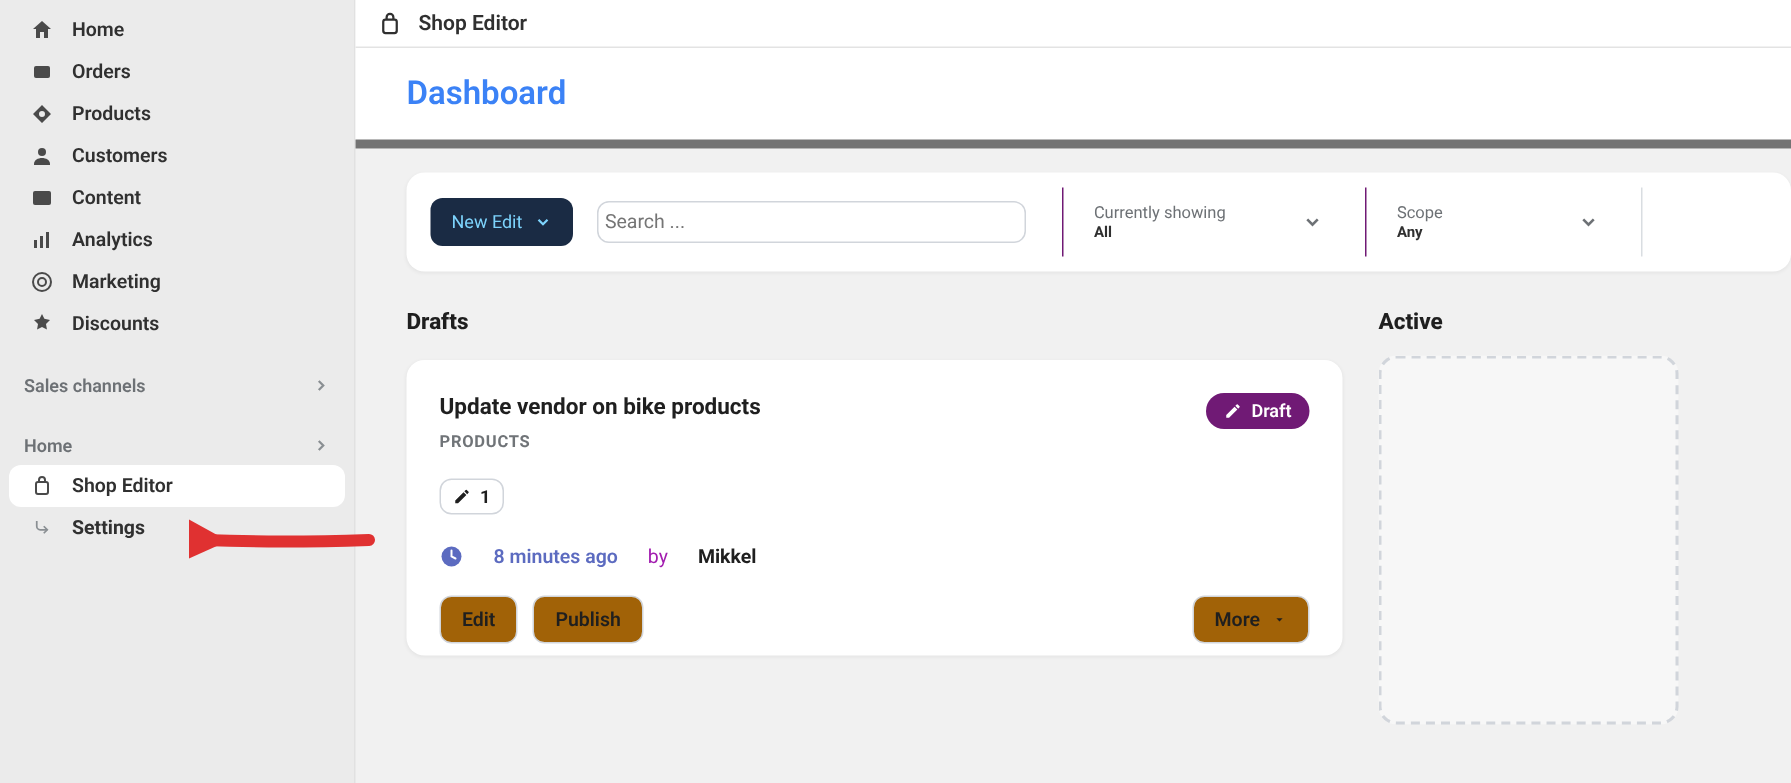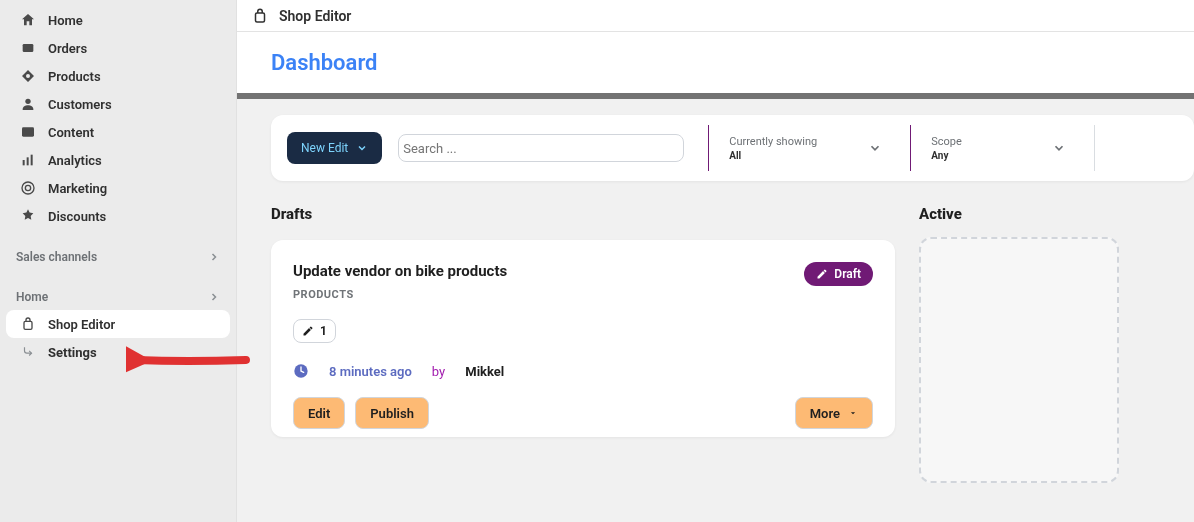--- a/index.html
+++ b/index.html
@@ -52,21 +52,21 @@
   .dc-sub { font-size: 11px; font-weight: 700; letter-spacing: .5px; color: #707478; margin-top: 8px; }
   .badge-draft { background: #701a75; color: #fff; border-radius: 999px; height: 24px; padding: 0 12px; display: inline-flex; align-items: center; gap: 6px; font-size: 12px; font-weight: 600; justify-content: flex-end; }
   .chip { display: inline-flex; align-items: center; gap: 6px; height: 24px; border: 1px solid #d1d5db; border-radius: 8px; padding: 0 8px; font-size: 12px; font-weight: 700; color: #1f1f1f; margin-top: 18px; }
   .meta { display: flex; align-items: center; gap: 20px; margin-top: 20px; font-size: 13px; }
   .meta .clock { display: inline-flex; color: #5c6bc0; }
   .meta .time { color: #5c6bc0; font-weight: 600; }
   .meta .by { color: #a21caf; }
   .meta .author { color: #1f1f1f; font-weight: 700; }
   .dc-actions { display: flex; justify-content: space-between; margin-top: 18px; }
   .dc-actions .left { display: flex; gap: 10px; }
-  .btn { height: 32px; border: 1px solid #d1d5db; background: #fdba74; border-radius: 8px; padding: 0 14px; font-size: 13px; font-weight: 600; color: #1f1f1f; cursor: pointer; display: inline-flex; align-items: center; gap: 8px; }
+  .btn { height: 32px; border: 1px solid #d1d5db; background: #a16207; border-radius: 8px; padding: 0 14px; font-size: 13px; font-weight: 600; color: #1f1f1f; cursor: pointer; display: inline-flex; align-items: center; gap: 8px; }
 
   
   .placeholder { border: 2px dashed #d1d5db; border-radius: 12px; height: 246px; background: #f7f7f7; }
 
   
   .arrow-anno { position: absolute; left: 126px; top: 330px; pointer-events: none; }
 
   svg { display: block; }
 </style>
 </head>

